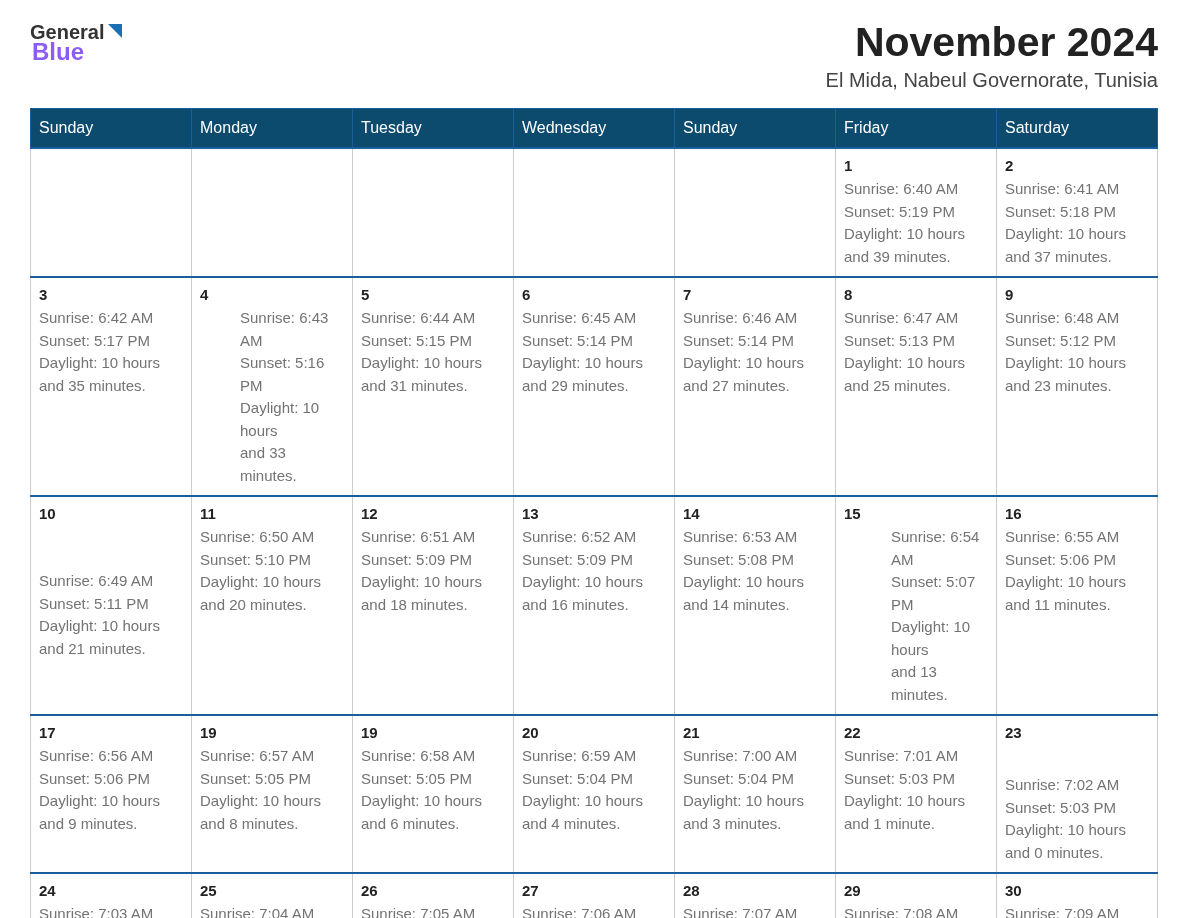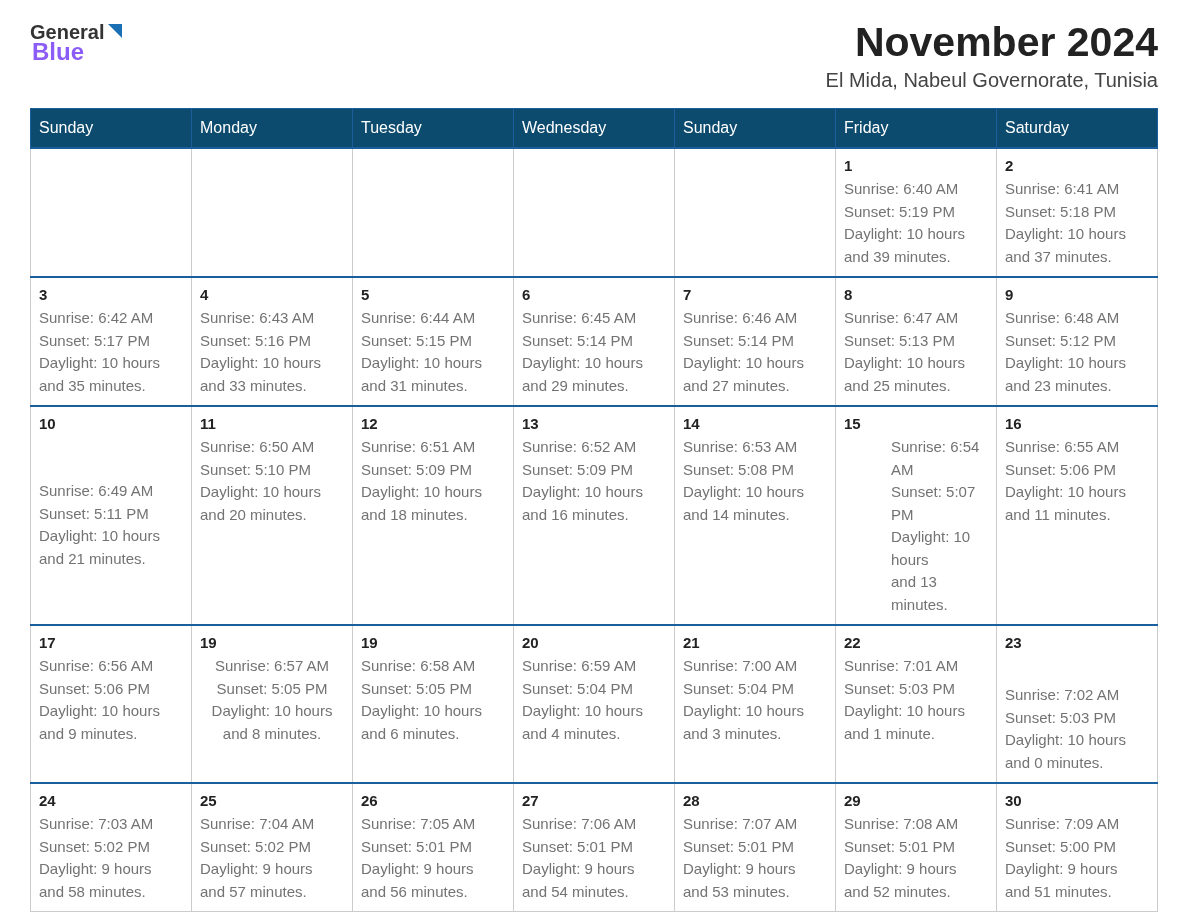--- a/index.html
+++ b/index.html
@@ -142,21 +142,21 @@
       <tr>
         <td>
           <span class="day-number">3</span>
           <div class="day-info" style="white-space: pre-line;">Sunrise: 6:42 AM
 Sunset: 5:17 PM
 Daylight: 10 hours
 and 35 minutes.</div>
         </td>
         <td>
           <span class="day-number">4</span>
-          <div class="day-info" style="white-space: pre-line;">Sunrise: 6:43 AM
+          <div class="day-info" style="white-space: pre-line; margin-left: 40px;">Sunrise: 6:43 AM
 Sunset: 5:16 PM
 Daylight: 10 hours
 and 33 minutes.</div>
         </td>
         <td>
           <span class="day-number">5</span>
           <div class="day-info" style="white-space: pre-line;">Sunrise: 6:44 AM
 Sunset: 5:15 PM
 Daylight: 10 hours
 and 31 minutes.</div>
@@ -244,21 +244,21 @@
       <tr>
         <td>
           <span class="day-number">17</span>
           <div class="day-info" style="white-space: pre-line;">Sunrise: 6:56 AM
 Sunset: 5:06 PM
 Daylight: 10 hours
 and 9 minutes.</div>
         </td>
         <td>
           <span class="day-number">19</span>
-          <div class="day-info" style="white-space: pre-line; text-align: center;">Sunrise: 6:57 AM
+          <div class="day-info" style="white-space: pre-line;">Sunrise: 6:57 AM
 Sunset: 5:05 PM
 Daylight: 10 hours
 and 8 minutes.</div>
         </td>
         <td>
           <span class="day-number">19</span>
           <div class="day-info" style="white-space: pre-line;">Sunrise: 6:58 AM
 Sunset: 5:05 PM
 Daylight: 10 hours
 and 6 minutes.</div>

